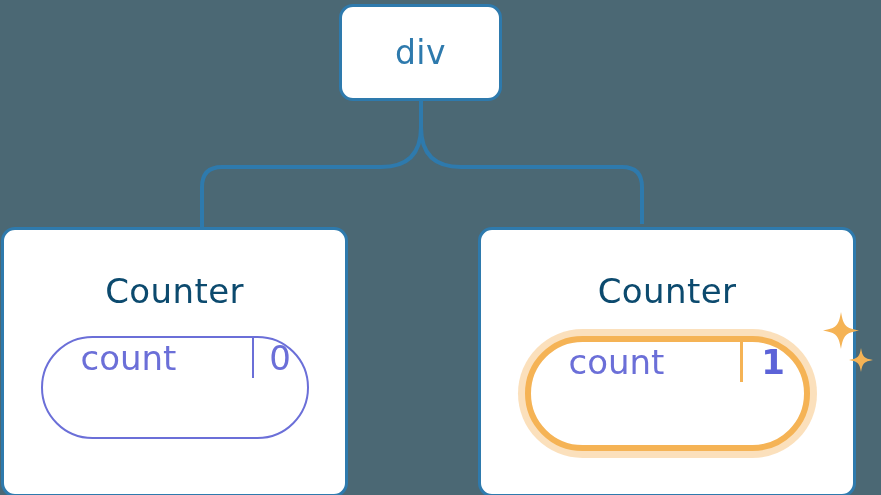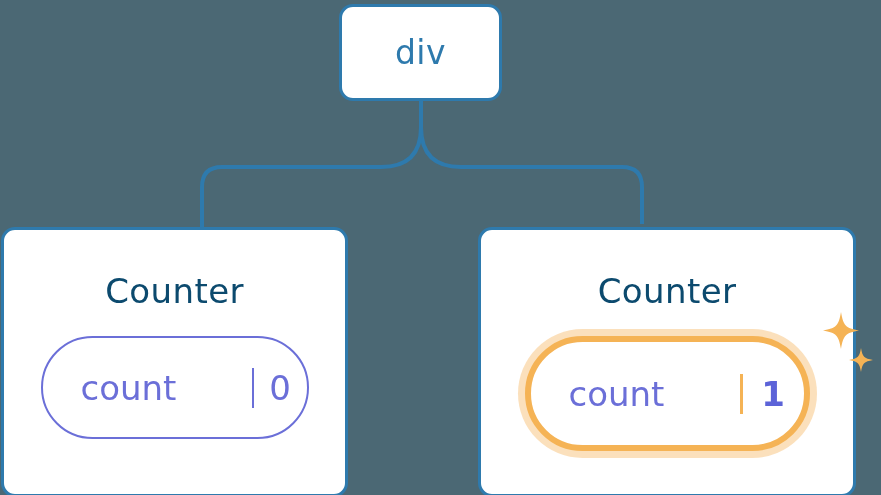--- a/index.html
+++ b/index.html
@@ -87,21 +87,21 @@
   
   .pill-wrap {
     position: relative;
     display: flex;
     align-items: center;
     justify-content: center;
   }
 
   .pill {
     display: flex;
-    align-items: center;
+    align-items: flex-start;
     box-sizing: border-box;
     border-radius: 999px;
     background: #ffffff;
     gap: 37px;
   }
 
   .pill-plain {
     border: 2px solid #6b6fd8;
     height: 103px;
     width: 268px;

